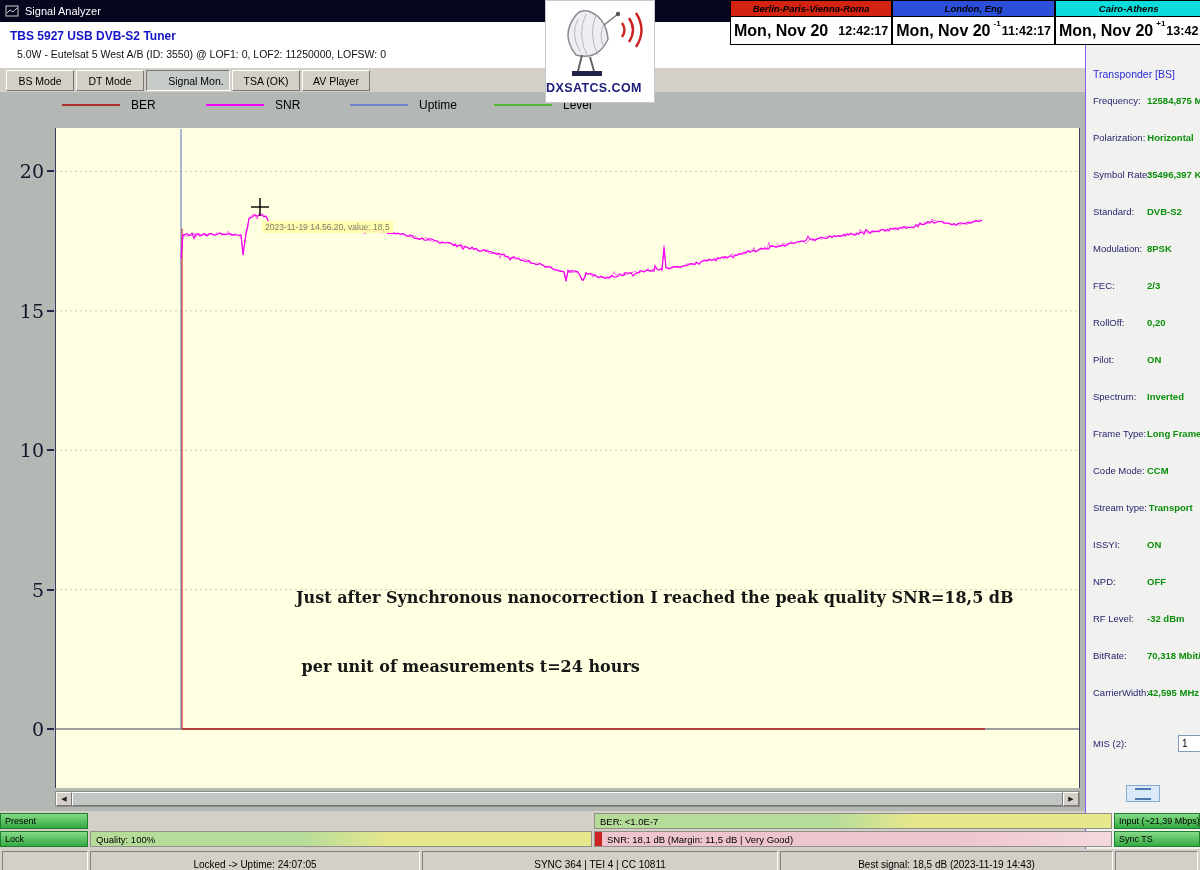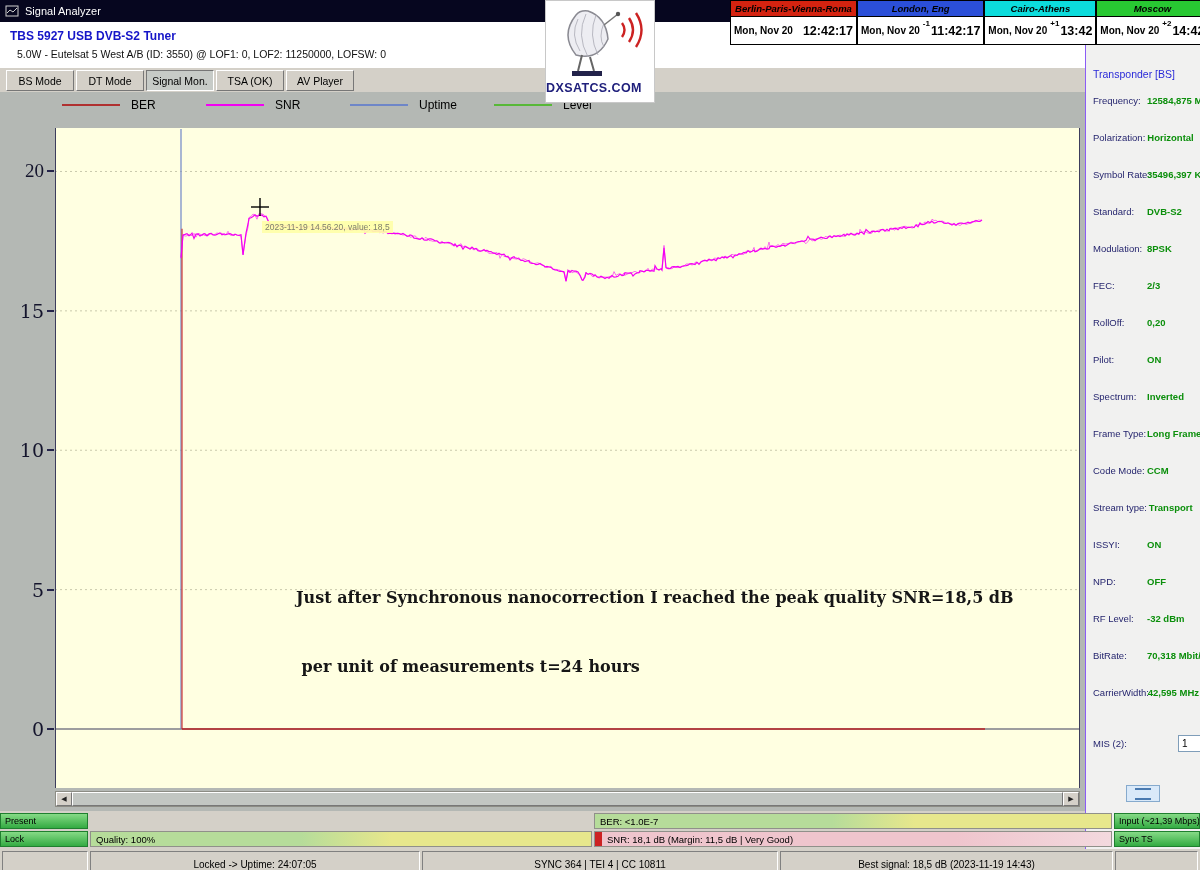--- a/index.html
+++ b/index.html
@@ -11,42 +11,42 @@
             color:#fff;display:flex;align-items:center;gap:6px;padding-left:5px;box-sizing:border-box;}
   .titlebar .wtitle{font-size:11px;}
 
   
   .clocks{position:absolute;left:730px;top:0;width:470px;height:45px;display:flex;z-index:7;}
   .clock{flex:1;display:flex;flex-direction:column;border:1px solid #000;box-sizing:border-box;}
   .clock-h{height:15px;font-size:9.5px;font-weight:bold;font-style:italic;color:#000;
            display:flex;align-items:center;justify-content:center;border-bottom:1px solid #000;
            white-space:nowrap;overflow:hidden;}
   .clock-b{flex:1;background:#fff;display:flex;align-items:center;padding:0 3px;color:#000;}
-  .clock-date{font-size:10px;font-weight:bold;white-space:nowrap;}
+  .clock-date{font-size:16px;font-weight:bold;white-space:nowrap;}
   .clock-off{font-size:8px;font-weight:bold;align-self:flex-start;margin:2px 1px 0 3px;min-width:6px;}
   .clock-time{font-size:12.5px;font-weight:bold;margin-left:auto;white-space:nowrap;}
 
   
   .infostrip{position:absolute;left:0;top:22px;width:1085px;height:46px;background:#fff;}
   .tuner-name{position:absolute;left:10px;top:7px;font-size:12px;font-weight:bold;color:#1515c8;}
   .tuner-details{position:absolute;left:17px;top:26px;font-size:10.5px;color:#111;}
 
   
   .logo{position:absolute;left:545px;top:0;width:110px;height:103px;background:#fff;
         border:1px solid #c8c8c8;box-sizing:border-box;z-index:8;display:flex;
         flex-direction:column;align-items:flex-start;}
   .logo-caption{font-size:12.5px;font-weight:bold;color:#20207c;letter-spacing:0.4px;margin-top:2px;}
 
   
   .tabs{position:absolute;left:0;top:68px;width:1085px;height:24px;background:#d4d0c8;
         display:flex;gap:2px;padding:2px 0 0 6px;box-sizing:border-box;}
   .tab{width:66px;height:19px;font-size:10.5px;color:#000;display:flex;align-items:center;
        justify-content:center;background:#d4d0c8;border:1px solid;border-color:#fff #777 #777 #fff;
        cursor:default;white-space:nowrap;}
-  .tab.active{background:#c7cbc7;border-color:#777 #fff #fff #777;}
+  .tab.active{background:#c7cbc7;border-color:#777 #fff #fff #777;padding-left:16px;}
 
   
   .chartpanel{position:absolute;left:0;top:92px;width:1085px;height:719px;background:#b4b8b4;}
   .legend{position:absolute;left:0;top:0;width:100%;height:26px;display:flex;align-items:center;
           padding-left:62px;box-sizing:border-box;}
   .legend-item{display:flex;align-items:center;width:144px;}
   .legend-line{width:58px;height:2px;margin-right:11px;}
   .legend-label{font-size:12px;color:#000;}
   .ylab{position:absolute;width:44px;text-align:right;font-family:"DejaVu Serif",serif;
         font-size:19px;color:#14142c;line-height:22px;height:22px;}
@@ -224,21 +224,21 @@
       <div class="scroll-btn">▶</div>
     </div>
   <div class="ylab" style="top: 626px; left: 0px;">0</div>
       <div class="ytick" style="top: 636px;"></div>
       <div class="ylab" style="top: 486.62px; left: 0px;">5</div>
       <div class="ytick" style="top: 496.62px;"></div>
       <div class="ylab" style="top: 347.24px; left: 0px;">10</div>
       <div class="ytick" style="top: 357.24px;"></div>
       <div class="ylab" style="top: 207.86px; left: 0px;">15</div>
       <div class="ytick" style="top: 217.86px;"></div>
-      <div class="ylab" style="top: 68.48px; left: 0px; font-family: Liberation Serif, serif;">20</div>
+      <div class="ylab" style="top: 68.48px; left: 0px;">20</div>
       <div class="ytick" style="top: 78.48px;"></div>
     </div>
 
   <div class="sidebar">
     <div class="tp-header">Transponder [BS]</div>
     <div class="tp-rows" id="tp-rows">
         <div class="tp-row">
           <span class="tp-label">Frequency:</span>
           <span class="tp-value">12584,875 MHz</span>
         </div>

